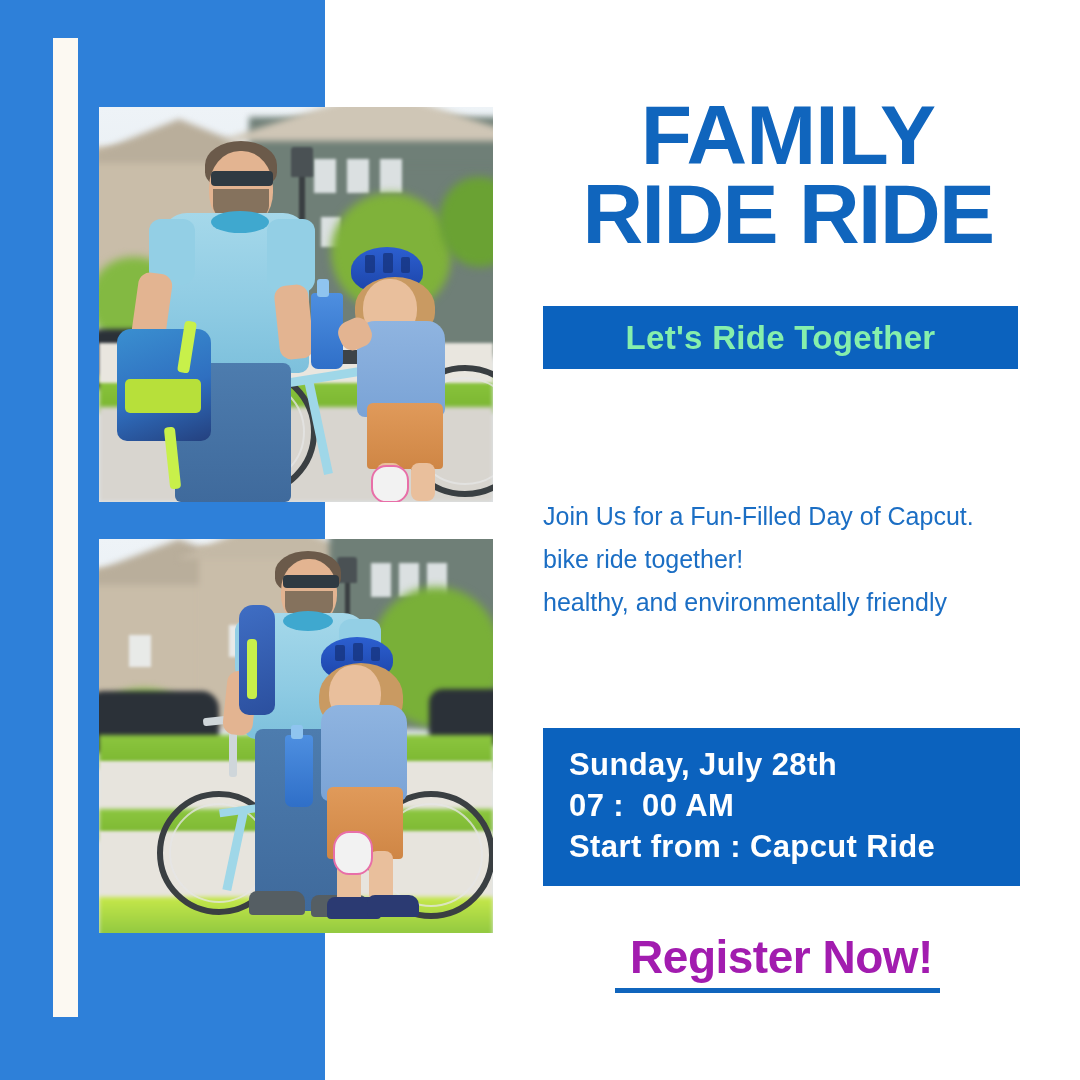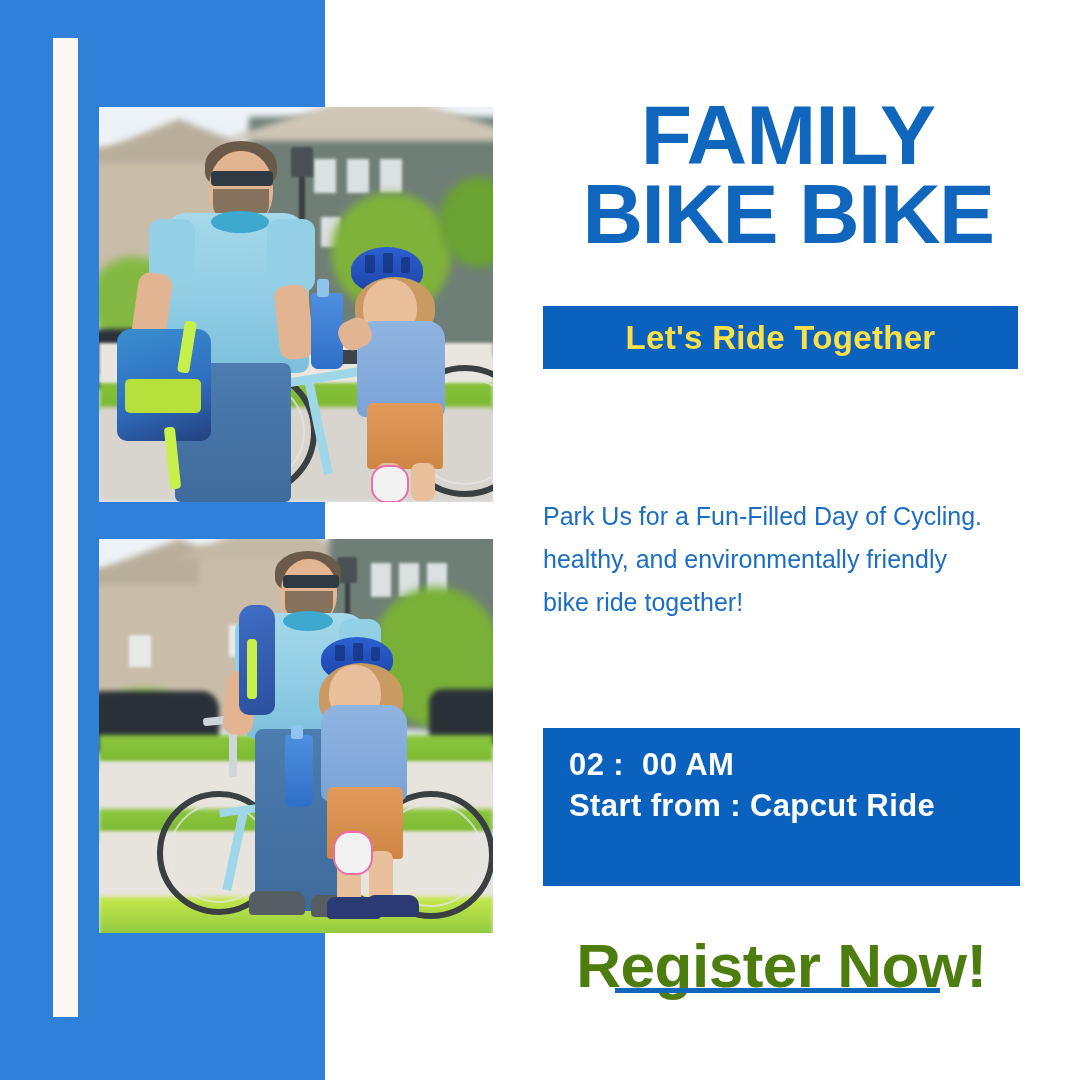--- a/index.html
+++ b/index.html
@@ -83,33 +83,33 @@
   .seat{position:absolute;background:#3d4348;border-radius:6px 10px 4px 4px;}
 
   
   .title{position:absolute;left:543px;top:96px;width:490px;text-align:center;
          color:#1065bd;font-weight:700;font-size:84px;line-height:.94;
          letter-spacing:-1px;font-family:"Liberation Sans",sans-serif;}
   .title .l2{display:block;letter-spacing:-1.5px;}
 
   .subtitle-bar{position:absolute;left:543px;top:306px;width:475px;height:63px;
                 background:#0b62be;display:flex;align-items:center;justify-content:center;}
-  .subtitle-bar span{color:#fde047;font-size:33px;font-weight:700;letter-spacing:.3px;}
+  .subtitle-bar span{color:#86efac;font-size:33px;font-weight:700;letter-spacing:.3px;}
 
   .body-copy{position:absolute;left:543px;top:495px;width:470px;color:#1b6ec4;
              font-size:25px;line-height:43px;font-weight:400;}
   .body-copy p{margin:0;}
 
   .details{position:absolute;left:543px;top:728px;width:477px;height:158px;
            background:#0b62be;box-sizing:border-box;padding:16px 0 0 26px;}
   .details div{color:#fff;font-size:31px;font-weight:700;line-height:41px;
                letter-spacing:.4px;white-space:pre;}
 
   .cta{position:absolute;left:543px;top:930px;width:477px;text-align:center;}
-  .cta-text{display:inline-block;color:#4d7c0f;font-size:62px;font-weight:700;
+  .cta-text{display:inline-block;color:#a21caf;font-size:46px;font-weight:700;
             letter-spacing:-.5px;}
   .cta-rule{position:absolute;left:615px;top:988px;width:325px;height:5px;background:#1065bd;}
 </style>
 </head>
 <body>
 
 <div class="stage">
 
   <div class="band"></div>
   <div class="cream-stripe"></div>
@@ -255,35 +255,36 @@
       <div class="kneepad" style="left:234px;top:292px;width:36px;height:40px;"></div>
       <div class="kid-shoe" style="left:228px;top:358px;width:54px;height:22px;"></div>
       <div class="kid-shoe" style="left:268px;top:356px;width:52px;height:22px;"></div>
       <div class="bottle" style="left:186px;top:196px;width:28px;height:72px;"></div>
       <div class="bottle-cap" style="left:192px;top:186px;width:12px;height:14px;"></div>
     </div>
   </div>
 
   <div class="title">
     <span>FAMILY</span>
-    <span class="l2">BIKE BIKE</span>
+    <span class="l2">RIDE RIDE</span>
   </div>
 
   <div class="subtitle-bar">
     <span>Let's Ride Together</span>
   </div>
 
   <div class="body-copy">
-    <p>Park Us for a Fun-Filled Day of Cycling.</p>
+    <p>Join Us for a Fun-Filled Day of Capcut.</p>
+    <p>bike ride together!</p>
     <p>healthy, and environmentally friendly</p>
-    <p>bike ride together!</p>
   </div>
 
   <div class="details">
-    <div>02 :  00 AM</div>
+    <div>Sunday, July 28th</div>
+    <div>07 :  00 AM</div>
     <div>Start from : Capcut Ride</div>
   </div>
 
   <div class="cta">
     <span class="cta-text">Register Now!</span>
   </div>
   <div class="cta-rule"></div>
 
 </div>
 

